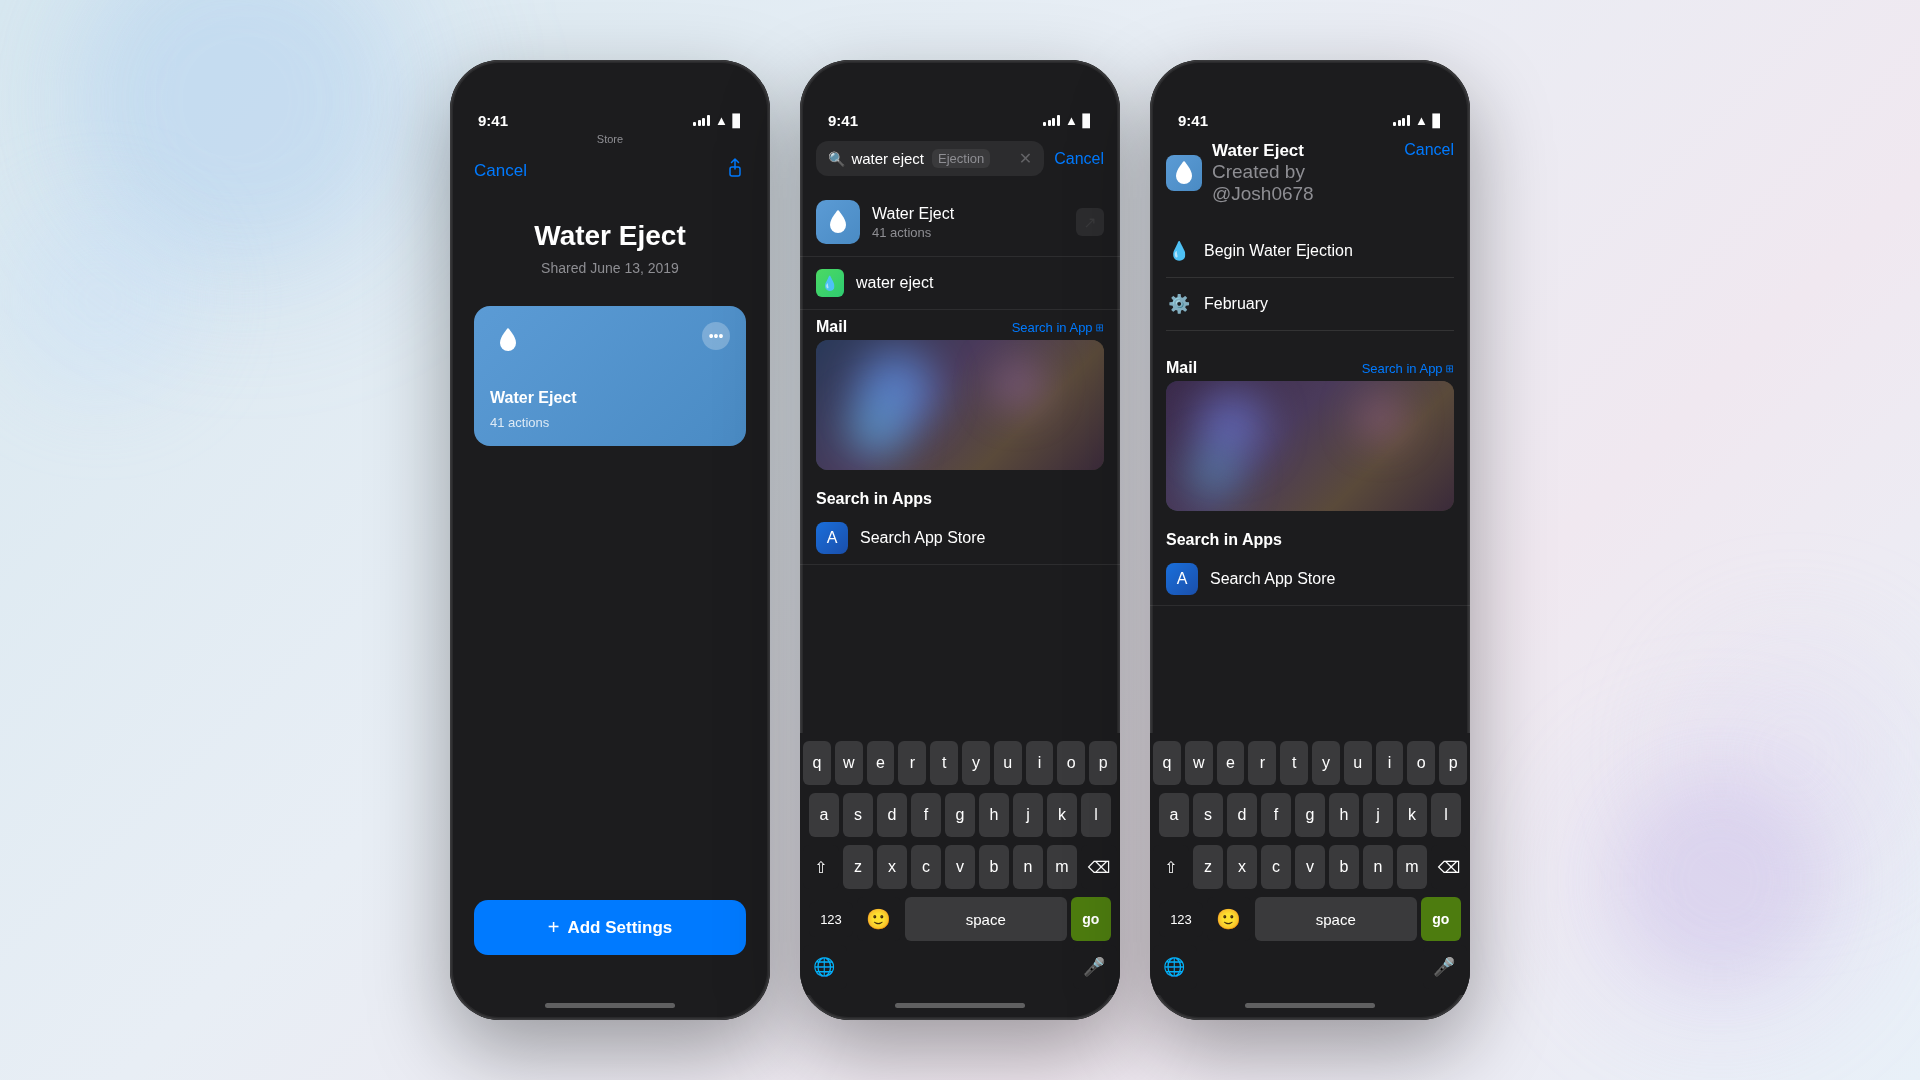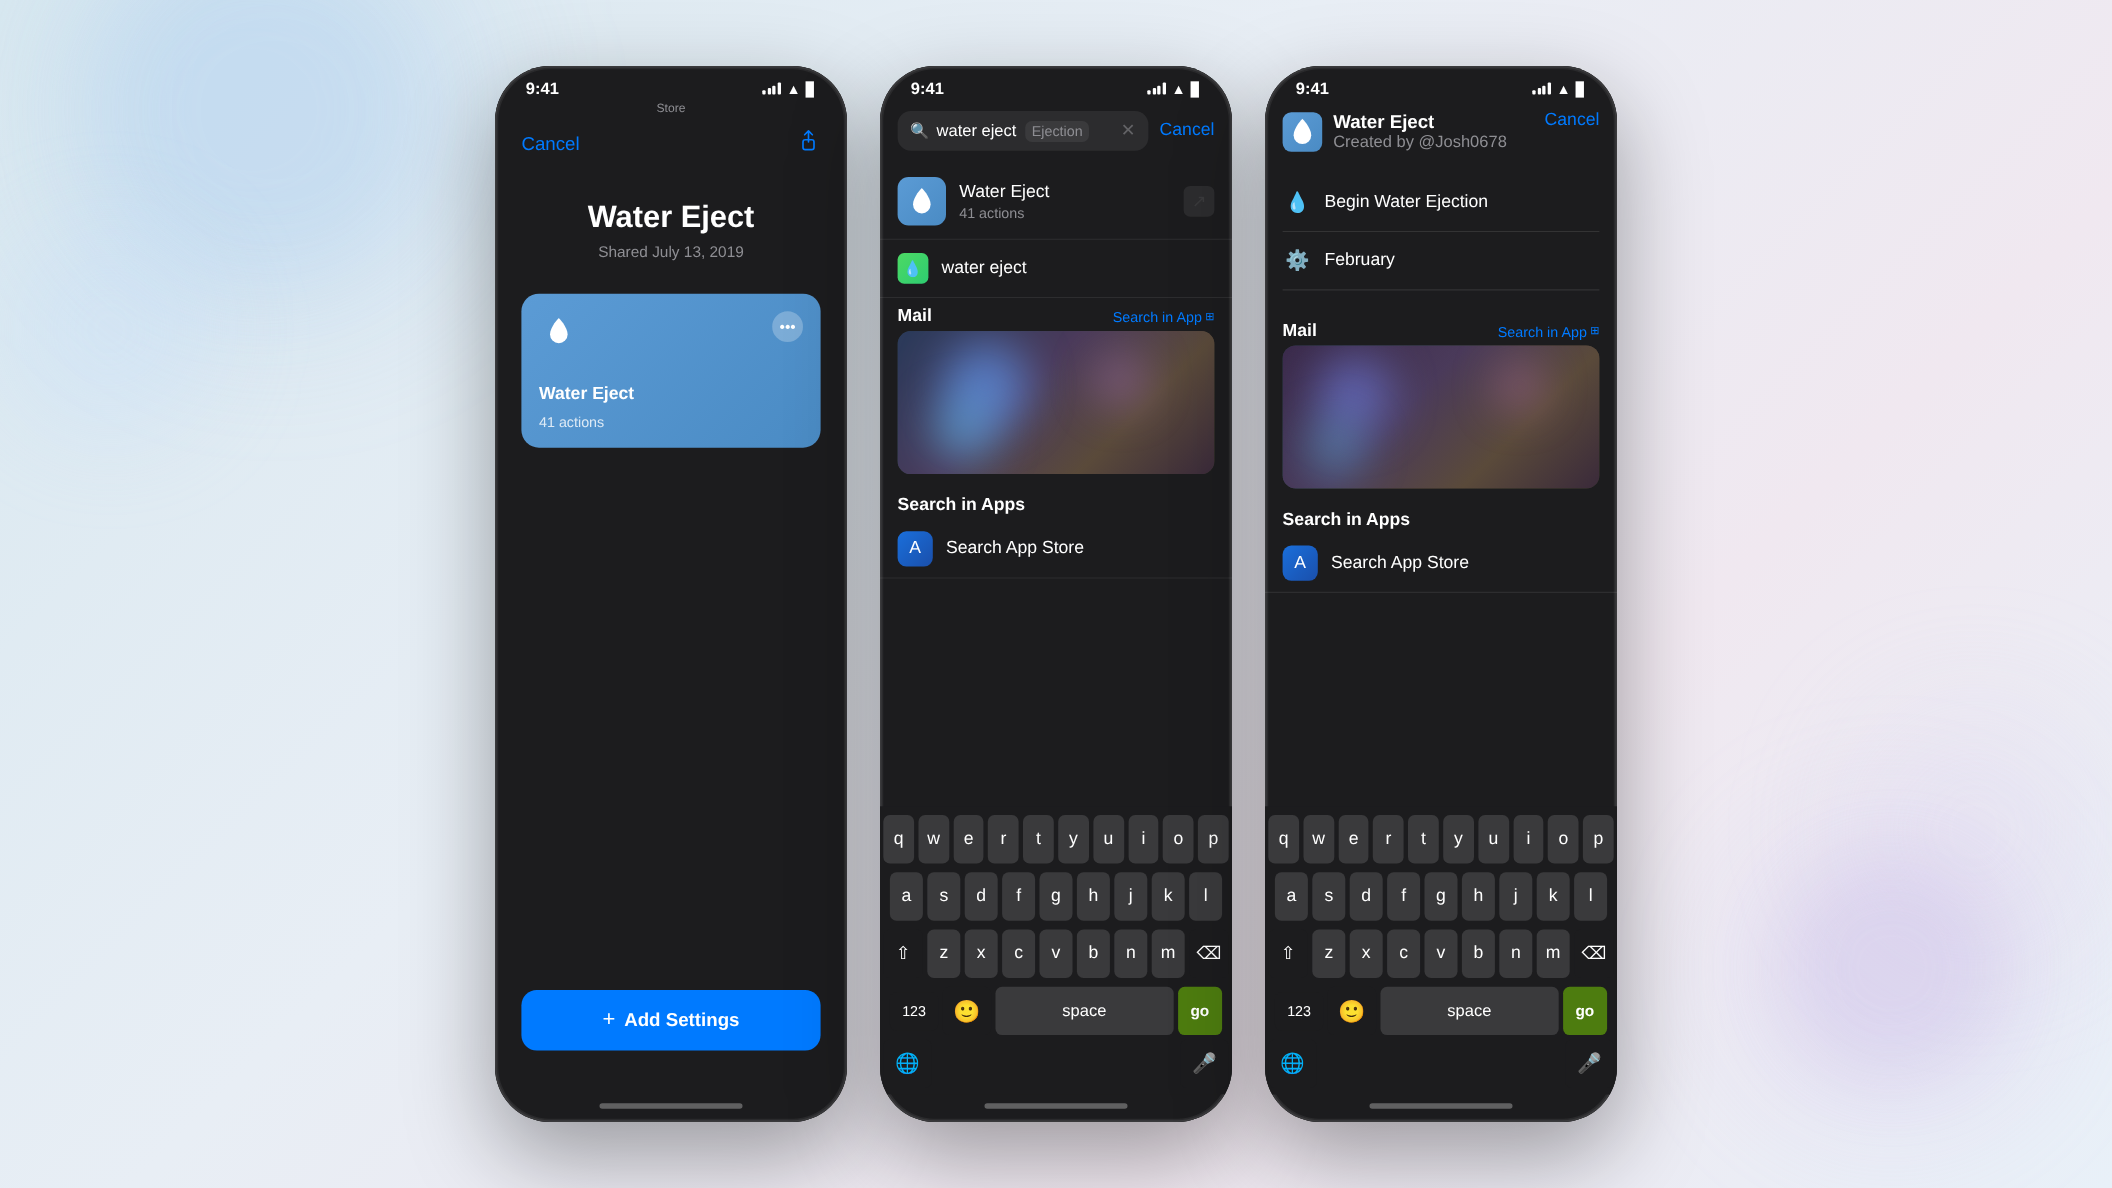--- a/index.html
+++ b/index.html
@@ -60,20 +60,21 @@
     
     .status-bar {
       display: flex;
       justify-content: space-between;
       align-items: center;
       padding: 12px 28px 4px;
       color: white;
       font-size: 14px;
       font-weight: 600;
       flex-shrink: 0;
+      margin-top: 40px;
     }
 
     .status-time { font-size: 15px; font-weight: 700; }
 
     .status-icons {
       display: flex;
       align-items: center;
       gap: 5px;
       font-size: 12px;
     }
@@ -547,21 +548,21 @@
     .phone3-app-info { flex: 1; }
 
     .phone3-app-name {
       color: white;
       font-size: 17px;
       font-weight: 600;
     }
 
     .phone3-app-author {
       color: #8E8E93;
-      font-size: 15px;
+      font-size: 19px;
     }
 
     .phone3-actions {
       padding: 8px 16px;
     }
 
     .action-item {
       display: flex;
       align-items: center;
       padding: 12px 0;
@@ -671,21 +672,21 @@
         <span class="share-icon">
           <svg width="22" height="22" viewBox="0 0 22 22" fill="none">
             <rect x="6" y="10" width="10" height="9" rx="2" stroke="#007AFF" stroke-width="1.5" fill="none"></rect>
             <path d="M11 2v10M7.5 5.5L11 2l3.5 3.5" stroke="#007AFF" stroke-width="1.5" stroke-linecap="round" stroke-linejoin="round"></path>
           </svg>
         </span>
       </div>
 
       <div class="phone1-title-area">
         <div class="phone1-title">Water Eject</div>
-        <div class="phone1-subtitle">Shared July 13, 2019</div>
+        <div class="phone1-subtitle">Shared June 13, 2019</div>
       </div>
 
       <div class="shortcut-card">
         <div class="shortcut-card-top">
           <div class="water-drop-icon">
             <svg width="24" height="28" viewBox="0 0 24 28" fill="white">
               <path d="M12 2C12 2 4 10 4 17a8 8 0 0016 0C20 10 12 2 12 2z"></path>
             </svg>
           </div>
           <div class="more-btn">•••</div>

